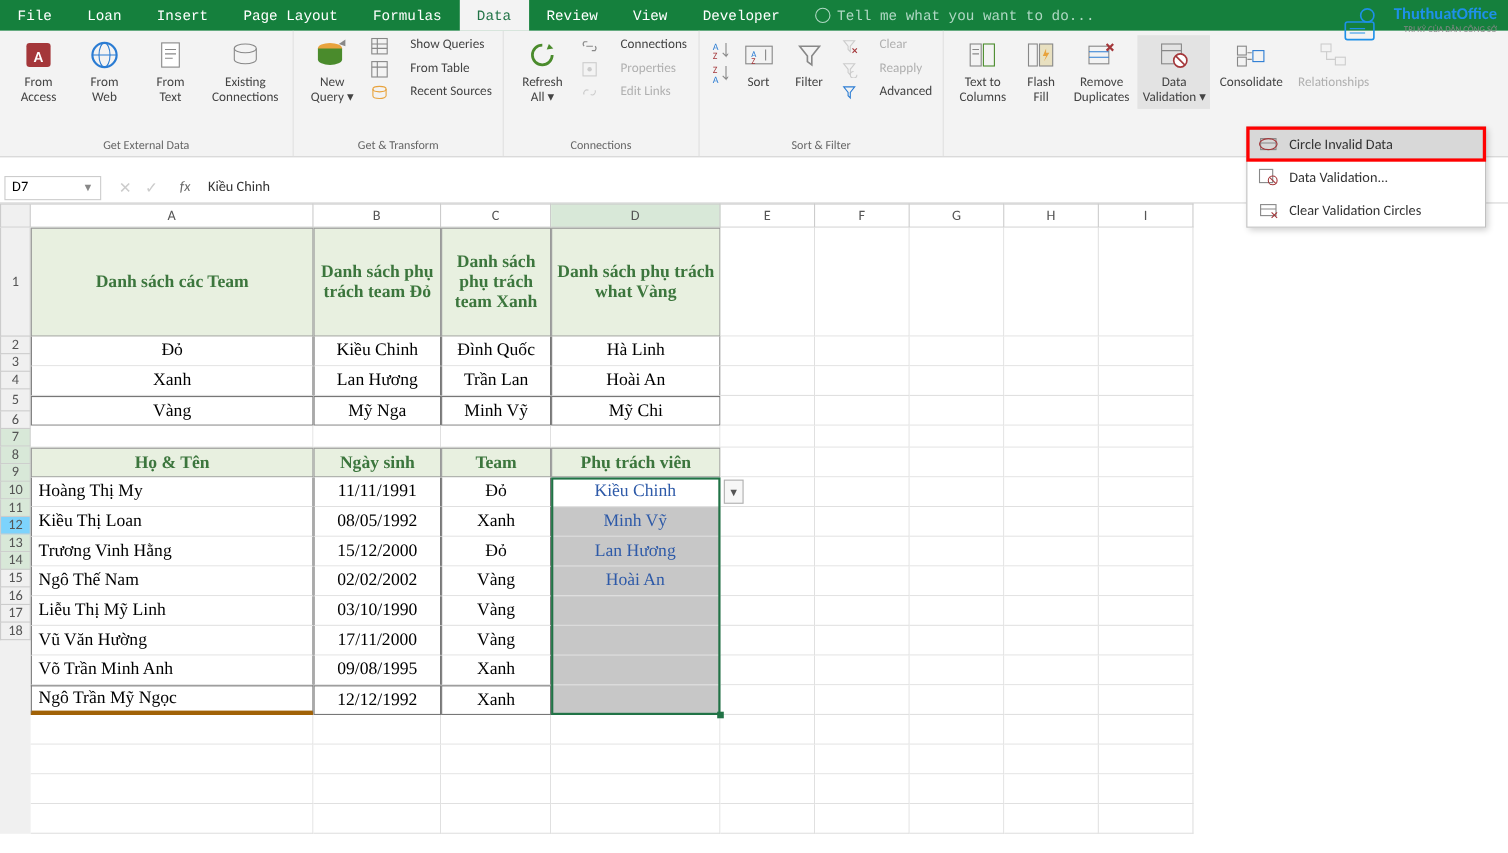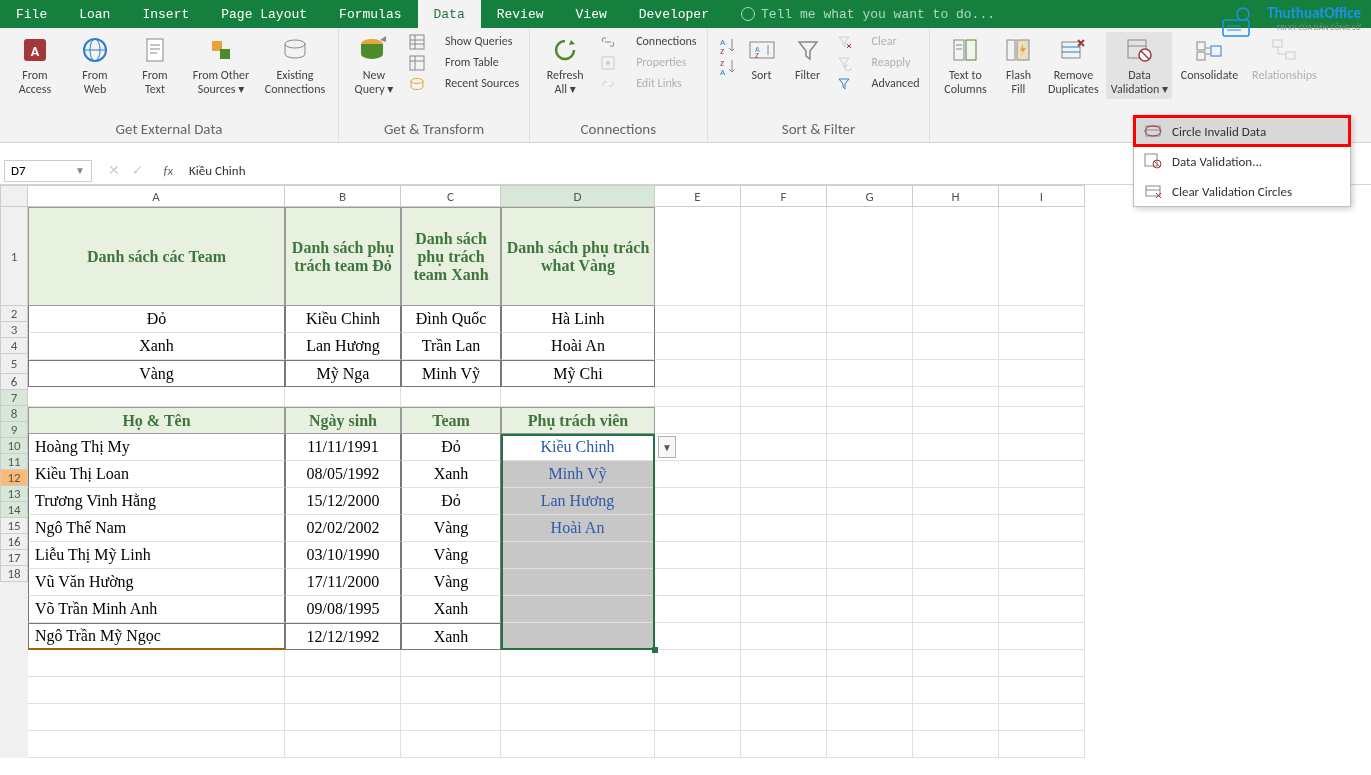--- a/index.html
+++ b/index.html
@@ -9,21 +9,21 @@
 .tab-bar { background: #15803d; height: 28px; display: flex; align-items: stretch; color: #fff; font-family: Liberation Mono, monospace; }
 .tab { padding: 0 16px; display: flex; align-items: center; font-size: 13px; cursor: pointer; }
 .tab.active { background: #f3f3f3; color: #217346; }
 .tab.tell { color: #b0d8c4; display: flex; gap: 6px; align-items: center; }
 .bulb { width: 14px; height: 14px; border-radius: 50%; border: 1px solid #b0d8c4; display: inline-block; }
 
 
 .ribbon { background: #f3f3f3; height: 115px; display: flex; border-bottom: 1px solid #d4d4d4; position: relative; }
 .group { border-right: 1px solid #e0e0e0; display: flex; flex-direction: column; justify-content: space-between; padding: 4px 6px 2px; }
 .group-row { display: flex; align-items: flex-start; gap: 2px; }
-.group-label { text-align: center; font-size: 15px; color: #666; padding: 2px 0; }
+.group-label { text-align: center; font-size: 11px; color: #666; padding: 2px 0; }
 .btn-large { display: flex; flex-direction: column; align-items: center; justify-content: flex-start; width: 58px; padding: 2px; font-size: 12px; line-height: 1.2; text-align: center; color: #444; cursor: pointer; gap: 2px; }
 .btn-large .icon { width: 32px; height: 32px; display: flex; align-items: center; justify-content: center; }
 .btn-small { display: flex; align-items: flex-start; gap: 20px; padding: 2px 4px; font-size: 12px; color: #444; cursor: pointer; white-space: nowrap; }
 .btn-small .icon { width: 16px; height: 16px; display: flex; align-items: center; justify-content: center; }
 .col-stack { display: flex; flex-direction: column; gap: 1px; }
 .disabled { color: #b0b0b0; }
 
 
 .dv-menu { position: absolute; top: 115px; right: 20px; background: #fff; border: 1px solid #c0c0c0; box-shadow: 2px 2px 6px rgba(0,0,0,0.2); width: 218px; z-index: 10; }
 .dv-item { display: flex; align-items: center; gap: 10px; padding: 6px 10px; font-size: 13px; color: #333; cursor: pointer; }
@@ -143,30 +143,20 @@
             <svg width="28" height="28">
               <rect x="6" y="3" width="16" height="22" fill="#fff" stroke="#888"></rect>
               <line x1="9" y1="9" x2="19" y2="9" stroke="#888"></line>
               <line x1="9" y1="13" x2="19" y2="13" stroke="#888"></line>
               <line x1="9" y1="17" x2="16" y2="17" stroke="#888"></line>
             </svg>
           </span>
           <span style="white-space:pre-line">From
 Text</span>
         </div>
-      <div class="btn-large" style="width:70px">
-          <span class="icon">
-            <svg width="28" height="28">
-              <rect x="5" y="5" width="10" height="10" fill="#e8a33d"></rect>
-              <rect x="13" y="13" width="10" height="10" fill="#4a8b2c"></rect>
-            </svg>
-          </span>
-          <span style="white-space:pre-line">From Other
-Sources ▾</span>
-        </div>
       <div class="btn-large" style="width:74px">
           <span class="icon">
             <svg width="28" height="28">
               <ellipse cx="14" cy="8" rx="10" ry="4" fill="none" stroke="#888"></ellipse>
               <path d="M4 8 v10 a10 4 0 0 0 20 0 v-10" fill="none" stroke="#888"></path>
             </svg>
           </span>
           <span style="white-space:pre-line">Existing
 Connections</span>
         </div>
@@ -479,21 +469,21 @@
     <div class="row-h">2</div>
     <div class="row-h">3</div>
     <div class="row-h">4</div>
     <div class="row-h" style="height:20px">5</div>
     <div class="row-h">6</div>
     <div class="row-h" style="background:#d8e8d8">7</div>
     <div class="row-h" style="background:#d8e8d8">8</div>
     <div class="row-h" style="background:#d8e8d8">9</div>
     <div class="row-h" style="background:#d8e8d8">10</div>
     <div class="row-h" style="background:#d8e8d8">11</div>
-    <div class="row-h" style="background:#fdba74">12</div>
+    <div class="row-h" style="background:#7dd3fc">12</div>
     <div class="row-h" style="background:#d8e8d8">13</div>
     <div class="row-h" style="background:#d8e8d8">14</div>
     <div class="row-h">15</div>
     <div class="row-h">16</div>
     <div class="row-h">17</div>
     <div class="row-h">18</div>
   </div>
 
   <div class="sheet">
 
@@ -638,21 +628,21 @@
         <div class="cell col-B center bold-border-lr">09/08/1995</div>
         <div class="cell col-C center bold-border-lr">Xanh</div>
         <div class="cell col-D center grey-bg"></div>
         <div class="cell col-rem"></div>
         <div class="cell col-rem"></div>
         <div class="cell col-rem"></div>
         <div class="cell col-rem"></div>
         <div class="cell col-rem"></div>
       </div>
     <div class="row">
-        <div class="cell col-A left bold-border" style="border-bottom:2px solid #a16207">Ngô Trần Mỹ Ngọc</div>
+        <div class="cell col-A left bold-border" style="border-bottom:4px solid #a16207">Ngô Trần Mỹ Ngọc</div>
         <div class="cell col-B center bold-border" style="border-bottom:1px solid #777">12/12/1992</div>
         <div class="cell col-C center bold-border" style="border-bottom:1px solid #777">Xanh</div>
         <div class="cell col-D center grey-bg" style="border-bottom:1px solid #777"></div>
         <div class="cell col-rem"></div>
         <div class="cell col-rem"></div>
         <div class="cell col-rem"></div>
         <div class="cell col-rem"></div>
         <div class="cell col-rem"></div>
       </div>
 

